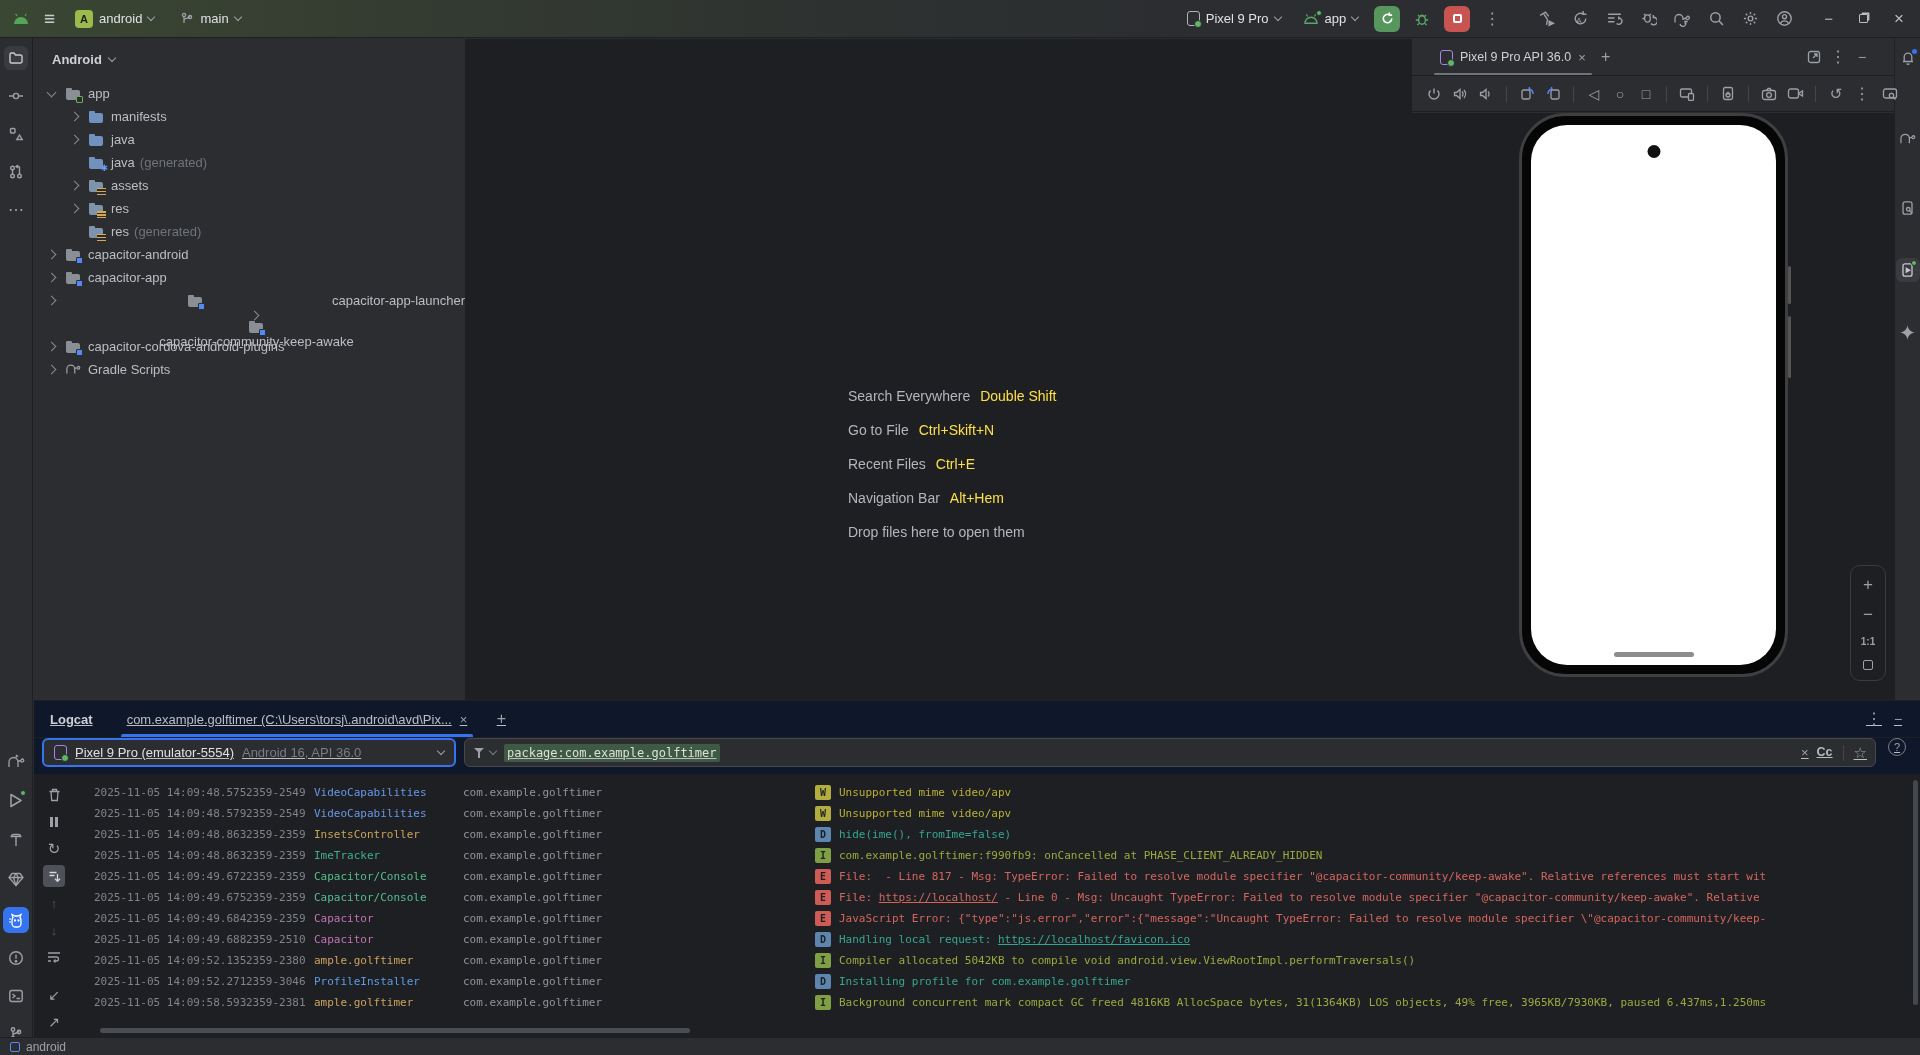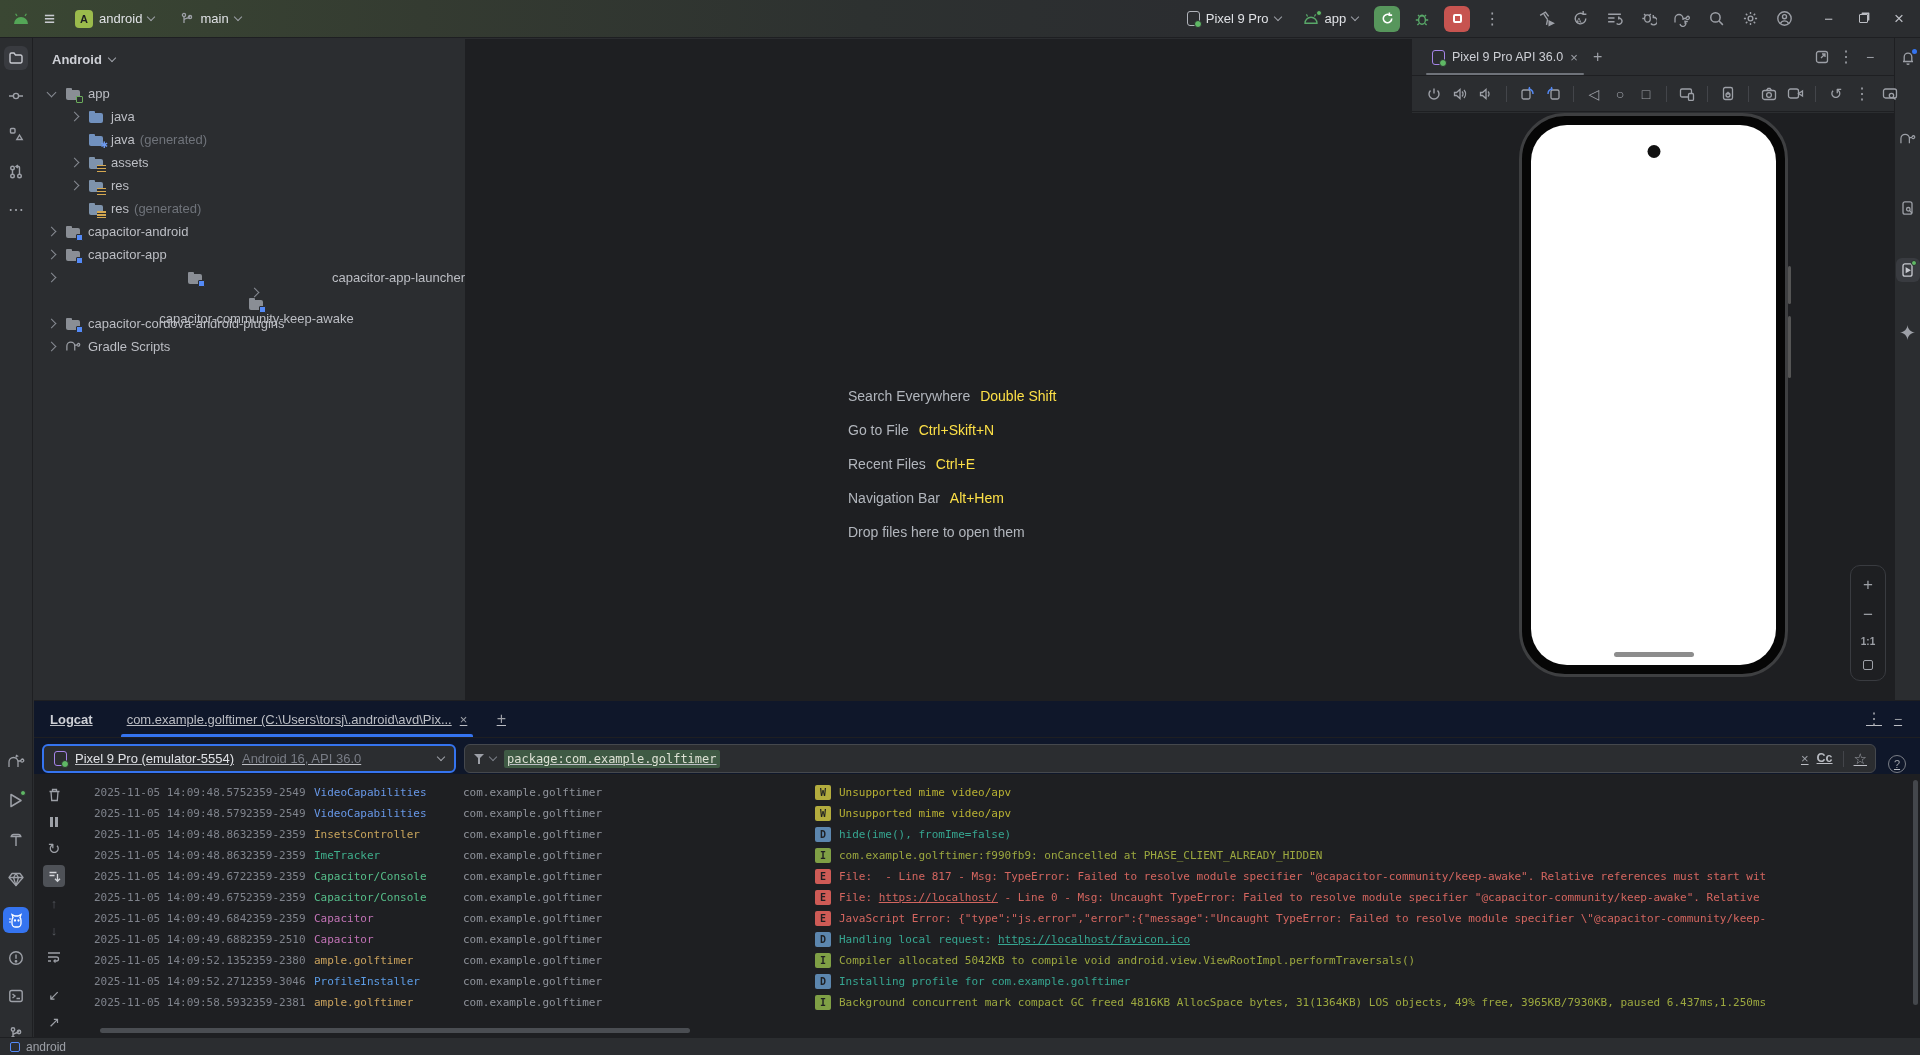--- a/index.html
+++ b/index.html
@@ -76,21 +76,21 @@
   .tsuffix { color:#6F737A; margin-left:5px; }
 
   
   .editor { position:absolute; left:465px; top:39px; width:946px; bottom:355px; background:#1E1F22; }
   .shortcuts { position:absolute; left:383px; top:340px; line-height:34px; font-size:14px; }
   .shortcuts .act { color:#B2B6BD; }
   .shortcuts .keys { color:#fde047; margin-left:10px; }
 
   
   .devices { position:absolute; left:1411px; top:39px; width:483px; bottom:355px; background:#2B2D30; border-left:1px solid #1E1F22; }
-  .dev-tabs { height:37px; display:flex; align-items:center; padding:0 12px; border-bottom:1px solid #1E1F22; }
+  .dev-tabs { height:37px; display:flex; align-items:center; padding:0 20px; border-bottom:1px solid #1E1F22; }
   .dev-tab { position:relative; height:100%; display:flex; align-items:center; gap:7px; padding:0 8px; color:#CED0D6; font-size:12.5px; }
   .dev-tab .underline { position:absolute; left:2px; right:2px; bottom:0; height:2px; background:#6F737A; border-radius:1px; }
   .phone-ico { position:relative; width:13px; height:15px; border:1.6px solid #A584E8; border-radius:3px; }
   .phone-ico::after { content:""; position:absolute; right:-3px; bottom:-3px; width:6px; height:6px; border-radius:50%; background:#5FB865; border:1px solid #2B2D30; }
   .dev-tabs .spacer, .lc-head .spacer { flex:1; }
   .dev-toolbar { height:36px; display:flex; align-items:center; gap:2px; padding:0 10px; border-bottom:1px solid #1E1F22; }
   .vsep { width:1px; height:16px; background:#43454A; margin:0 6px; flex:none; }
   .dev-area { position:absolute; left:0; right:0; top:74px; bottom:0; background:#1E1F22; }
   .phone { position:absolute; left:107px; top:0; width:269px; height:564px; background:#060606; border:3px solid #3E3F41; border-radius:46px; padding:9px; }
   .phone .btn1 { position:absolute; right:-6px; top:150px; width:3px; height:38px; background:#555; border-radius:2px; }
@@ -101,21 +101,21 @@
   .zoom-ctl { position:absolute; right:8px; top:452px; width:36px; display:flex; flex-direction:column; align-items:center; gap:13px; padding:10px 0; border:1px solid #393B40; border-radius:10px; color:#9DA0A7; }
   .zoom-ctl .ratio { font-size:10px; font-weight:bold; color:#9DA0A7; }
   .fit-sq { width:10px; height:10px; border:1.4px solid #9DA0A7; border-radius:2px; }
 
   
   .logcat { position:absolute; left:34px; right:0; top:700px; bottom:18px; background:#0f172a; border-top:1px solid #1E1F22;text-decoration:underline; }
   .lc-head { height:36px; display:flex; align-items:center; padding:0 10px 0 16px; }
   .lc-label { font-weight:bold; color:#CED0D6; margin-right:26px; }
   .lc-tab { position:relative; height:100%; display:flex; align-items:center; gap:8px; padding:0 8px; color:#BCBEC4; }
   .lc-tab .underline { position:absolute; left:2px; right:2px; bottom:0; height:3px; background:#3574F0; border-radius:2px 2px 0 0; }
-  .lc-toolbar { height:36px; display:flex; align-items:flex-end; padding:0 10px 0 8px; gap:8px; border-top:1px solid #1E1F22; }
+  .lc-toolbar { height:36px; display:flex; align-items:flex-start; padding:0 10px 0 8px; gap:8px; border-top:1px solid #1E1F22; }
   .dev-combo { display:flex; align-items:center; gap:8px; height:29px; width:414px; padding:0 10px; border:2px solid #3574F0; border-radius:6px; background:#2B2D30; }
   .dev-combo .nm { color:#DFE1E5; white-space:nowrap; }
   .dev-combo .dt { color:#787C85; white-space:nowrap; flex:1; }
   .filter-box { display:flex; align-items:center; height:29px; flex:1; padding:0 8px; border:1px solid #45484D; border-radius:6px; background:#2B2D30; gap:8px; }
   .filter-query { font-family:"DejaVu Sans Mono", monospace; font-size:12px; background:#3F5A44; color:#DCE0D3; padding:2px 3px; border-radius:2px; }
   .filter-box .spacer { flex:1; }
   .funnel { position:relative; width:14px; height:12px; }
   .funnel::before { content:""; position:absolute; left:1px; top:1px; border-left:5px solid transparent; border-right:5px solid transparent; border-top:5px solid #9DA0A7; }
   .funnel::after { content:""; position:absolute; left:5px; top:5px; width:2px; height:6px; background:#9DA0A7; }
   .help-circ { width:18px; height:18px; border:1.4px solid #7A7E86; border-radius:50%; color:#9DA0A7; font-size:11px; display:flex; align-items:center; justify-content:center; margin:0 4px; }
@@ -400,20 +400,25 @@
         <div class="tree-row" style="padding-left: 14px;">
           <span class="chev expanded"></span>
           <span class="ticon module-app">
             <i></i>
           </span>
           <span class="tlabel">app</span>
         </div>
         <div class="tree-row" style="padding-left: 37px;">
           <span class="chev collapsed"></span>
           <span class="ticon folder"><i></i></span>
+          <span class="tlabel">manifests</span>
+        </div>
+        <div class="tree-row" style="padding-left: 37px;">
+          <span class="chev collapsed"></span>
+          <span class="ticon folder"><i></i></span>
           <span class="tlabel">java</span>
         </div>
         <div class="tree-row" style="padding-left: 37px;">
           <span class="chev none"></span>
           <span class="ticon folder-generated">
             <i>✱</i>
           </span>
           <span class="tlabel">java</span>
           <span class="tsuffix">(generated)</span>
         </div>

